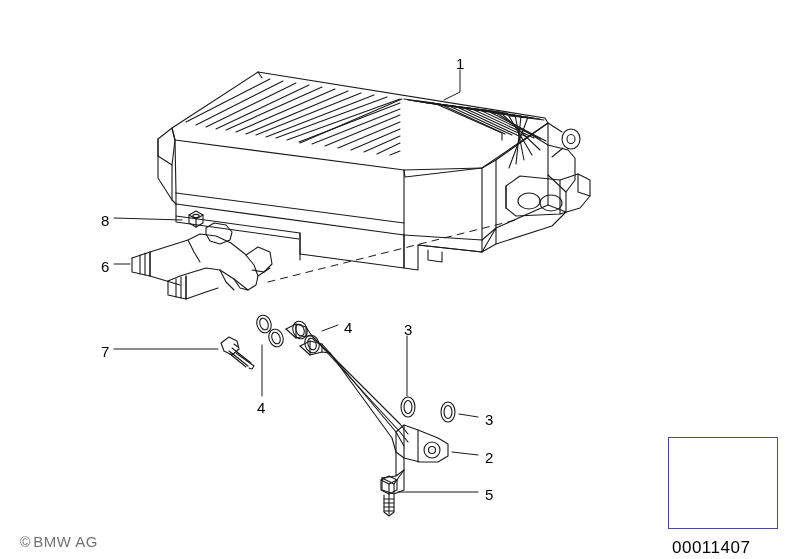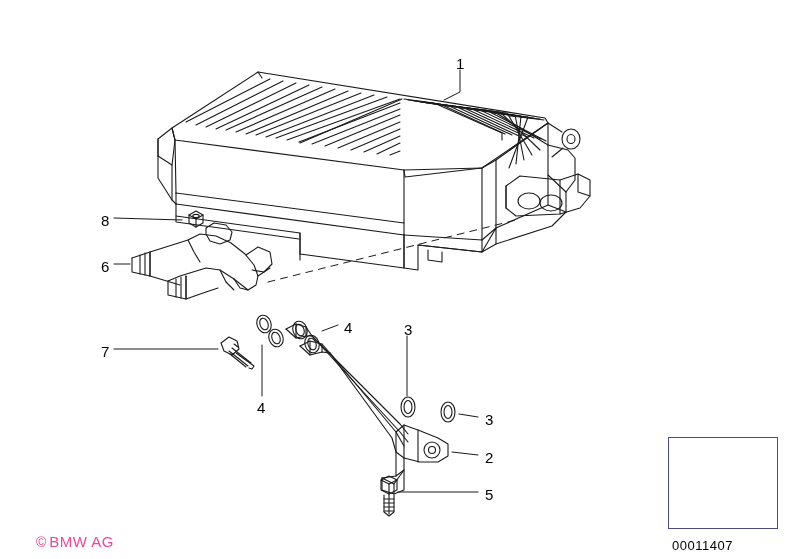--- a/index.html
+++ b/index.html
@@ -25,38 +25,38 @@
   .callout {
     position: absolute;
     font-family: "Liberation Sans", sans-serif;
     font-size: 15px;
     color: #000000;
     white-space: nowrap;
     line-height: 1;
   }
   #copyright {
     position: absolute;
-    left: 36px;
+    left: 20px;
     top: 533px;
     font-size: 15px;
-    color: #ec4899;
+    color: #737373;
     white-space: nowrap;
   }
   #copyright .cmark {
     font-size: 14px;
     margin-right: 3px;
   }
   #copyright .bmw-text {
     letter-spacing: 0.5px;
   }
   #part-number {
     position: absolute;
     left: 672px;
     top: 538px;
-    font-size: 13px;
+    font-size: 17px;
     color: #000000;
     letter-spacing: 0.5px;
     white-space: nowrap;
   }
   #vehicle-box {
     position: absolute;
     left: 668px;
     top: 437px;
     width: 108px;
     height: 90px;

